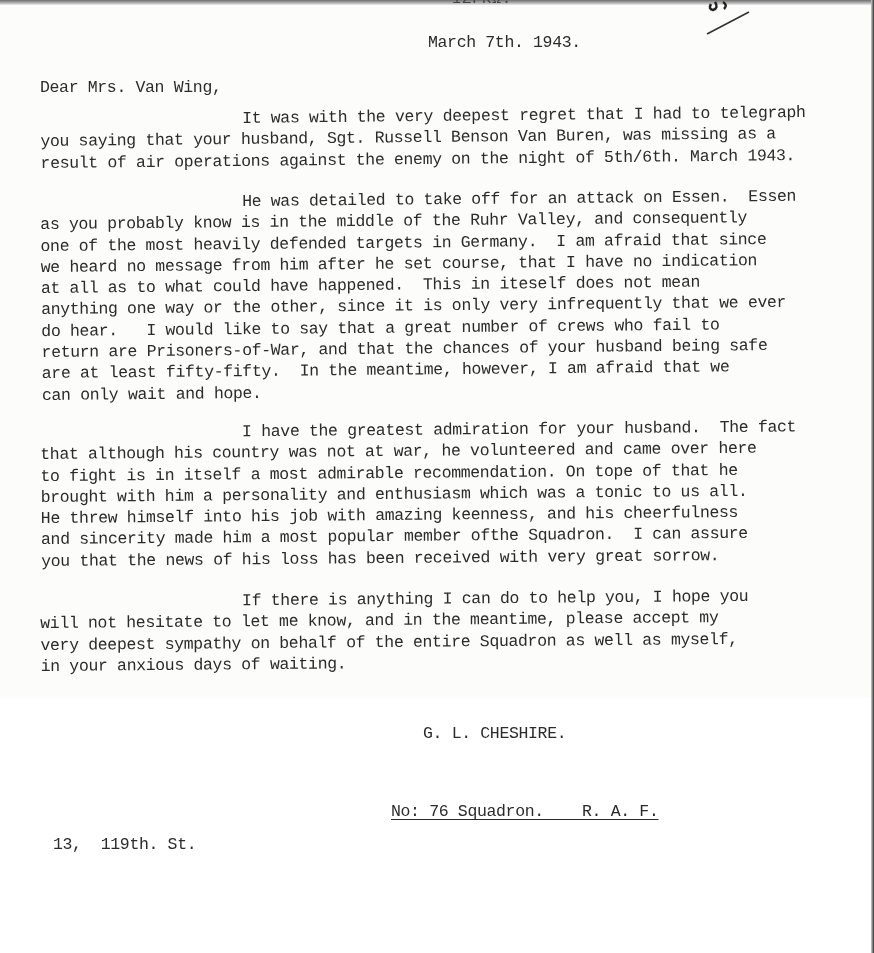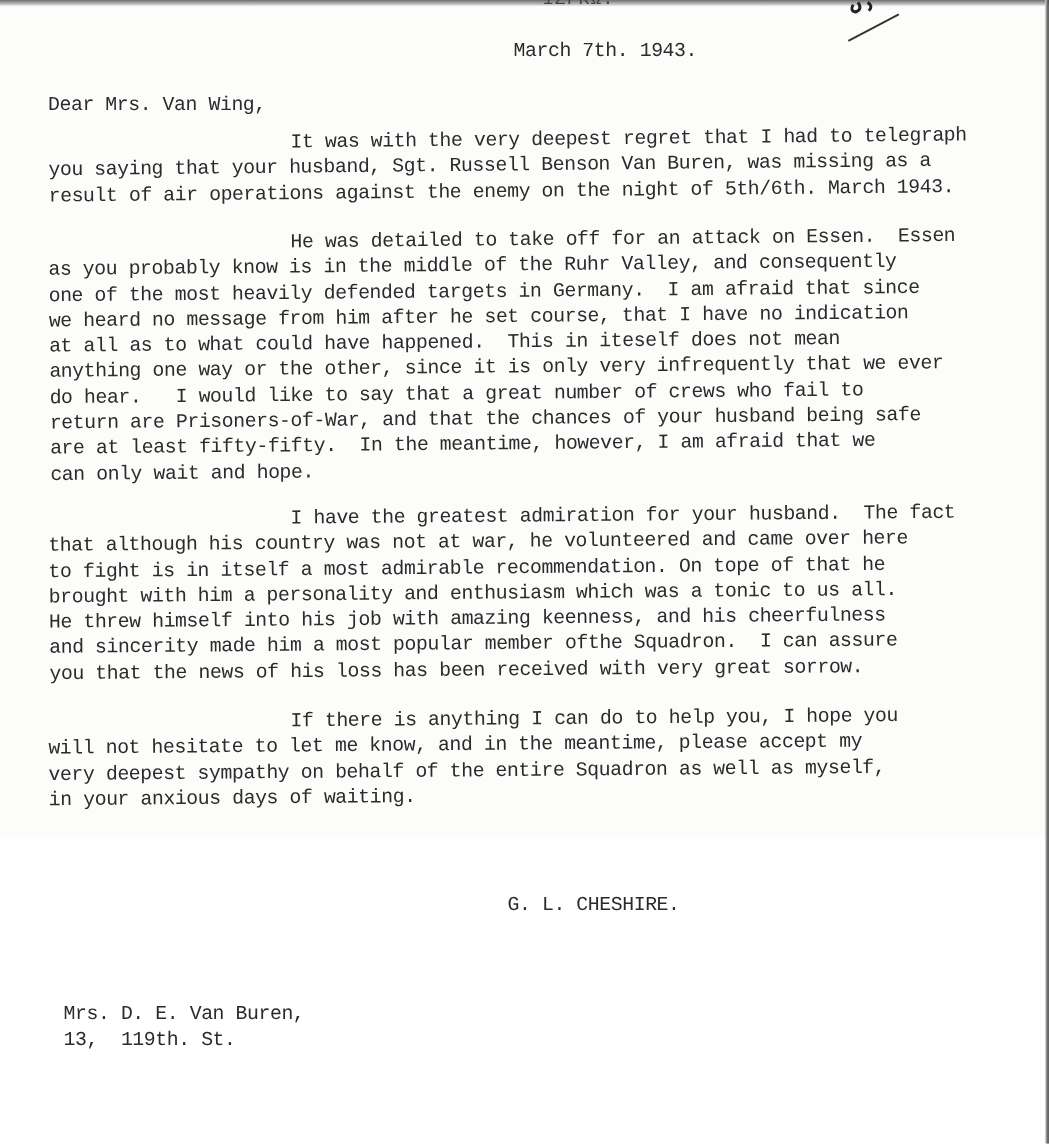--- a/index.html
+++ b/index.html
@@ -59,21 +59,21 @@
     .p { position: absolute; left: 40px; font-size: 16.5px; line-height: 21.3px; letter-spacing: -0.35px; color: #2b2b2b; }
     .p div { white-space: pre; }
     .p .indent { padding-left: 202px; }
 
     .p1 { top: 110px; transform: rotate(-0.6deg); transform-origin: left top; }
     .p2 { top: 193px; transform: rotate(-0.55deg); transform-origin: left top; }
     .p3 { top: 423px; transform: rotate(-0.5deg); transform-origin: left top; }
     .p4 { top: 592px; transform: rotate(-0.5deg); transform-origin: left top; }
 
     .closing { left: 357px; top: 702px; }
-    .signer { left: 423px; top: 744px; }
+    .signer { left: 423px; top: 724px; }
     .title1 { left: 391px; top: 781px; }
     .title2 { left: 391px; top: 802px; text-decoration: underline; text-underline-offset: 3px; }
 
     .address { position: absolute; left: 53px; top: 834px; font-size: 16.5px; line-height: 21.5px; letter-spacing: -0.35px; color: #2b2b2b; }
     .address div { white-space: pre; }
   </style>
 </head>
 <body>
 
 <div class="page">
@@ -120,18 +120,18 @@
   </div>
 
   <div class="p p4">
     <div class="indent">If there is anything I can do to help you, I hope you</div>
     <div>will not hesitate to let me know, and in the meantime, please accept my</div>
     <div>very deepest sympathy on behalf of the entire Squadron as well as myself,</div>
     <div>in your anxious days of waiting.</div>
   </div>
 
   <div class="line signer">G. L. CHESHIRE.</div>
+  <div class="line title2">No: 76 Squadron.    R. A. F.</div>
 
   <div class="address">
-    <div>Mrs. D. E. Van Buren,</div>
     <div>13,  119th. St.</div>
   </div>
 </div>
 
 </body></html>

